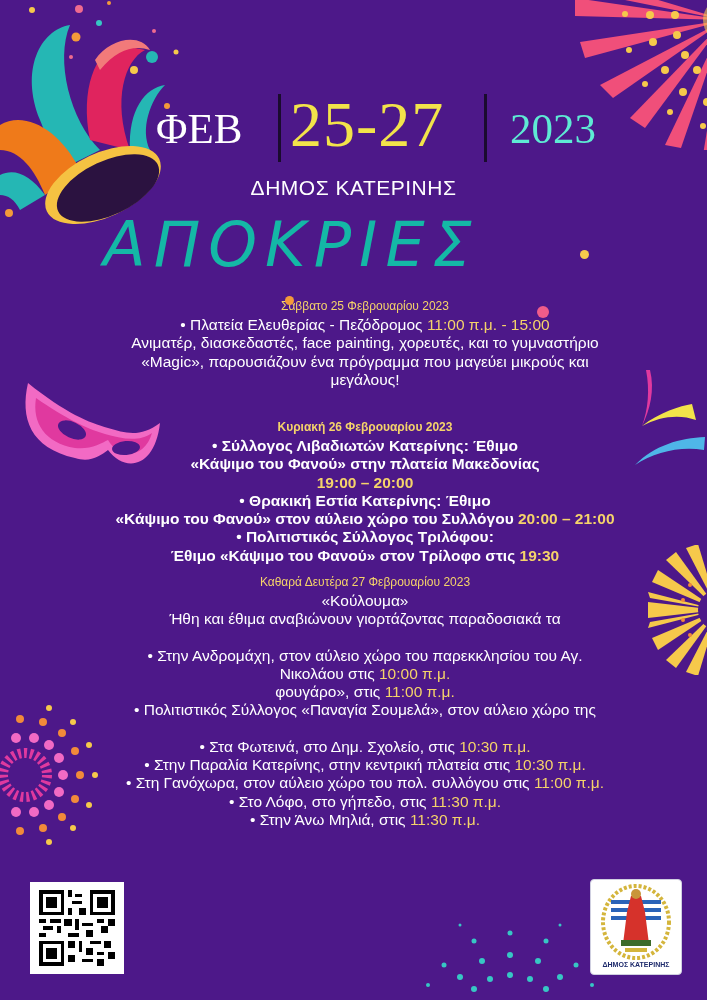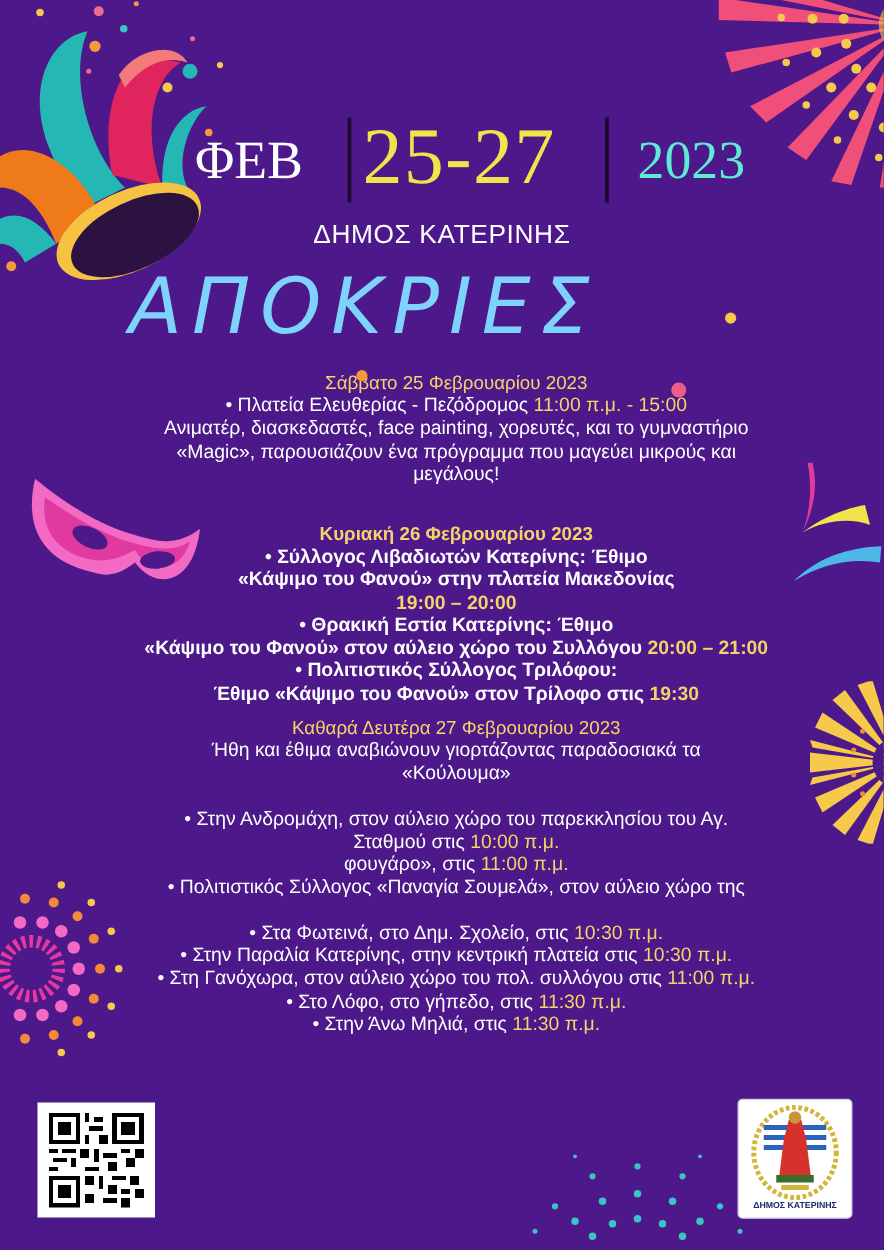--- a/index.html
+++ b/index.html
@@ -31,30 +31,30 @@
   .year {
     position: absolute; left: 510px; top: 18px;
     font-family: "Liberation Serif", serif; color: #5eead4; font-size: 43px;
   }
   .municipality {
     position: absolute; top: 176px; left: 0; width: 707px; text-align: center;
     color: #ffffff; font-size: 21px; letter-spacing: 0.5px;
   }
   .title {
     position: absolute; top: 208px; left: 0; width: 583px; text-align: center;
-    color: #7dd3fc; font-size: 62px; font-style: italic; letter-spacing: 8px;
+    color: #14b8a6; font-size: 62px; font-style: italic; letter-spacing: 8px;
     font-family: "DejaVu Sans", sans-serif; font-weight: normal;
   }
 
   
   .content {
     position: absolute; left: 60px; width: 610px; text-align: center;
     color: #ffffff; font-size: 15.5px; line-height: 18.3px;
   }
-  .day-head { color: #f5d36a; font-size: 15px; line-height: 19px; }
+  .day-head { color: #f5d36a; font-size: 12px; line-height: 19px; }
   .time { color: #f5d36a; }
   .line { white-space: nowrap; }
   .gap { height: 18px; }
 
   .qr {
     position: absolute; left: 30px; top: 882px; width: 94px; height: 92px;
     background: #fff; box-sizing: border-box; padding: 8px;
   }
   .logo {
     position: absolute; left: 590px; top: 879px; width: 92px; height: 96px;
@@ -276,26 +276,26 @@
       <span>«Κάψιμο του Φανού» στον αύλειο χώρο του Συλλόγου </span><span class="time">20:00 – 21:00</span>
     </div>
     <div class="line">• Πολιτιστικός Σύλλογος Τριλόφου:</div>
     <div class="line">
       <span>Έθιμο «Κάψιμο του Φανού» στον Τρίλοφο στις </span><span class="time">19:30</span>
     </div>
   </div>
 
   <div class="content" style="top:573px;">
     <div class="day-head">Καθαρά Δευτέρα 27 Φεβρουαρίου 2023</div>
+    <div class="line">«Κούλουμα»</div>
     <div class="line">Ήθη και έθιμα αναβιώνουν γιορτάζοντας παραδοσιακά τα</div>
-    <div class="line">«Κούλουμα»</div>
     <div class="gap"></div>
     <div class="line">• Στην Ανδρομάχη, στον αύλειο χώρο του παρεκκλησίου του Αγ.</div>
     <div class="line">
-      <span>Σταθμού στις </span><span class="time">10:00 π.μ.</span>
+      <span>Νικολάου στις </span><span class="time">10:00 π.μ.</span>
     </div>
     <div class="line">
       <span>φουγάρο», στις </span><span class="time">11:00 π.μ.</span>
     </div>
     <div class="line">• Πολιτιστικός Σύλλογος «Παναγία Σουμελά», στον αύλειο χώρο της</div>
     <div class="gap"></div>
     <div class="line"><span>• Στα Φωτεινά, στο Δημ. Σχολείο, στις </span><span class="time">10:30 π.μ.</span></div>
     <div class="line"><span>• Στην Παραλία Κατερίνης, στην κεντρική πλατεία στις </span><span class="time">10:30 π.μ.</span></div>
     <div class="line"><span>• Στη Γανόχωρα, στον αύλειο χώρο του πολ. συλλόγου στις </span><span class="time">11:00 π.μ.</span></div>
     <div class="line"><span>• Στο Λόφο, στο γήπεδο, στις </span><span class="time">11:30 π.μ.</span></div>

